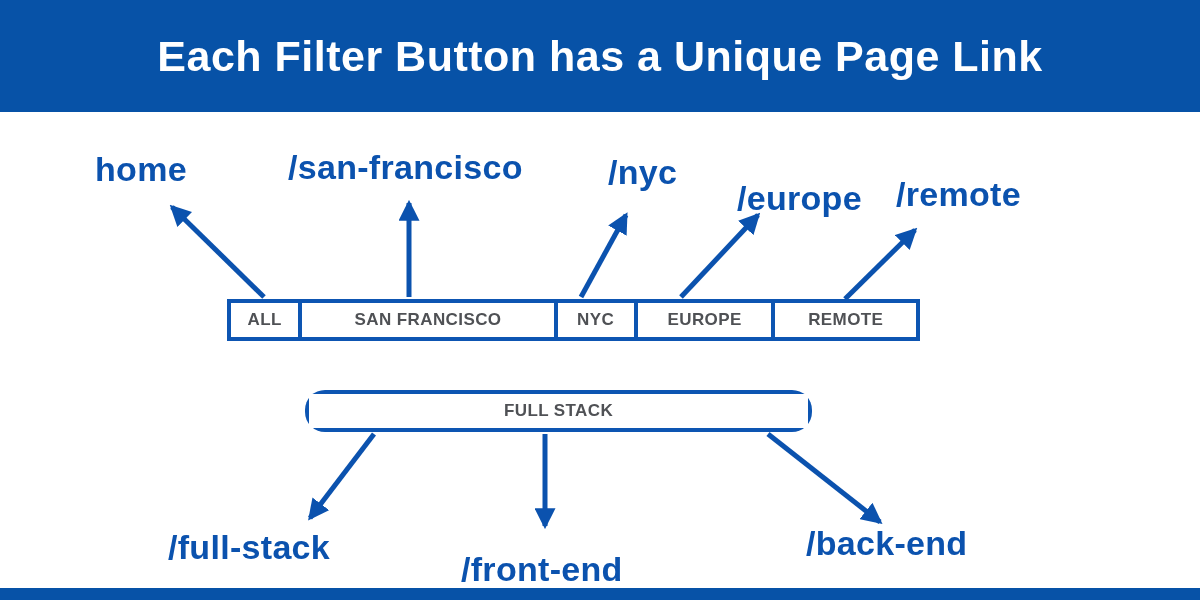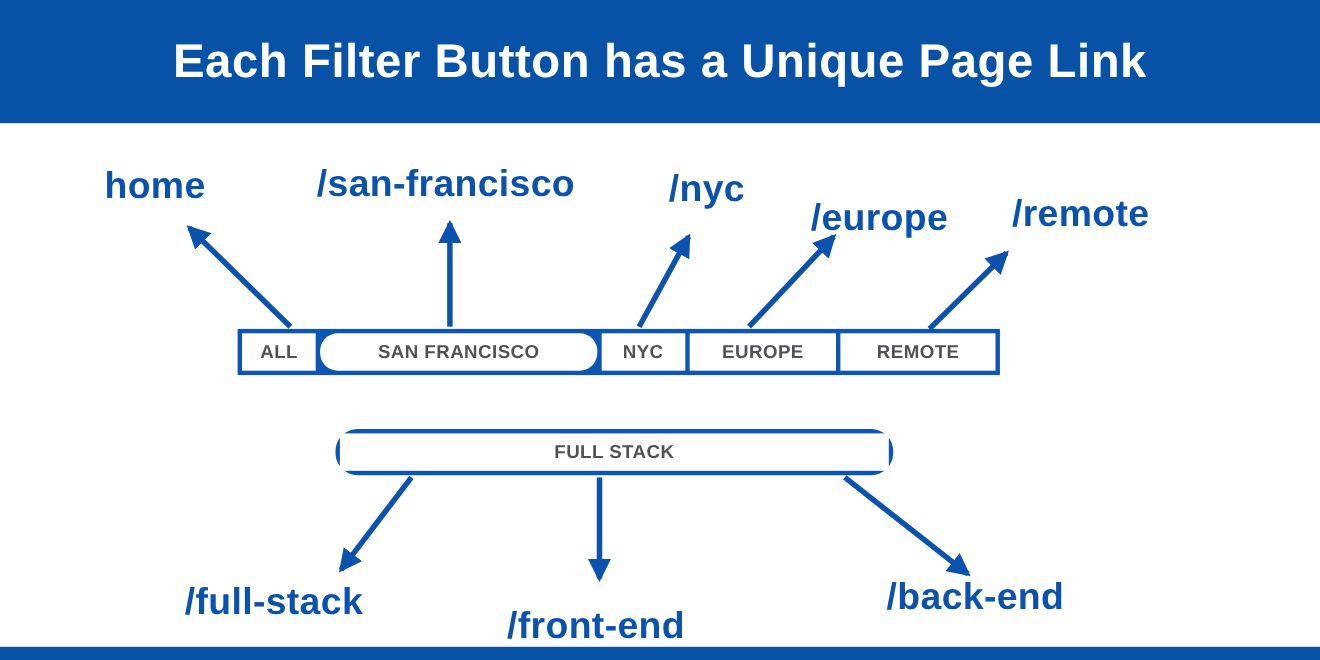--- a/index.html
+++ b/index.html
@@ -20,46 +20,46 @@
   }
   .footer{
     position:absolute;left:0;top:588px;width:1200px;height:12px;background:#0752a7;
   }
 
   
   .btn-bar{
     position:absolute;display:flex;gap:4px;box-sizing:border-box;
     background:#0d55b2;padding:4px;
   }
-  .bar-row1{left:216px;top:299px;width:693px;height:42px;}
+  .bar-row1{left:227px;top:299px;width:693px;height:42px;}
   .bar-row2{left:305px;top:390px;width:507px;height:42px;border-radius:20px;}
   .filter-btn{
     background:#ffffff;display:flex;align-items:center;justify-content:center;
     color:#4f5155;font-weight:bold;font-size:17px;letter-spacing:.4px;
     white-space:nowrap;
   }
   .w-all{flex-grow:74;}
-  .w-sf{flex-grow:233;border-radius:16px;}
+  .w-sf{flex-grow:233;}
   .w-nyc{flex-grow:87;}
   .w-europe{flex-grow:133;}
   .w-remote{flex-grow:146;}
   .w-fullstack{flex-grow:158;}
   .w-frontend{flex-grow:174;}
   .w-backend{flex-grow:163;}
 
   
   .route-label{
     position:absolute;color:#0b52ae;font-weight:bold;font-size:34px;
     white-space:nowrap;letter-spacing:.3px;
   }
   .lbl-home{left:95px;top:150px;}
   .lbl-sf{left:288px;top:148px;}
   .lbl-nyc{left:608px;top:153px;}
   .lbl-europe{left:737px;top:179px;}
-  .lbl-remote{left:920px;top:175px;}
+  .lbl-remote{left:896px;top:175px;}
   .lbl-fullstack{left:168px;top:528px;}
   .lbl-frontend{left:461px;top:550px;}
   .lbl-backend{left:806px;top:524px;text-align:center;}
 
   .arrow-layer{position:absolute;left:0;top:0;pointer-events:none;}
 </style>
 </head>
 <body>
 
 <div class="stage">

